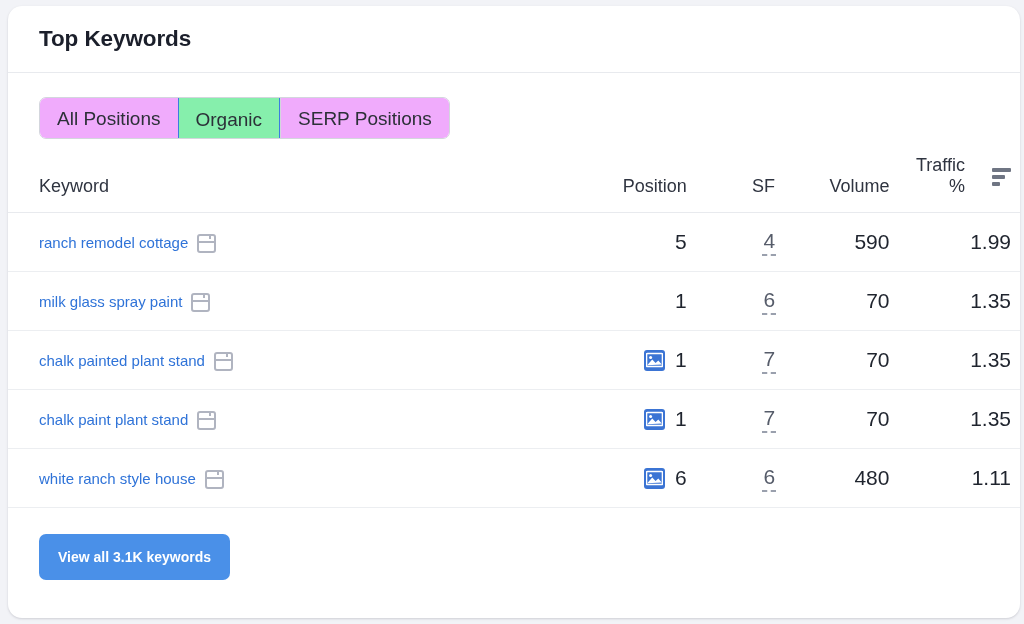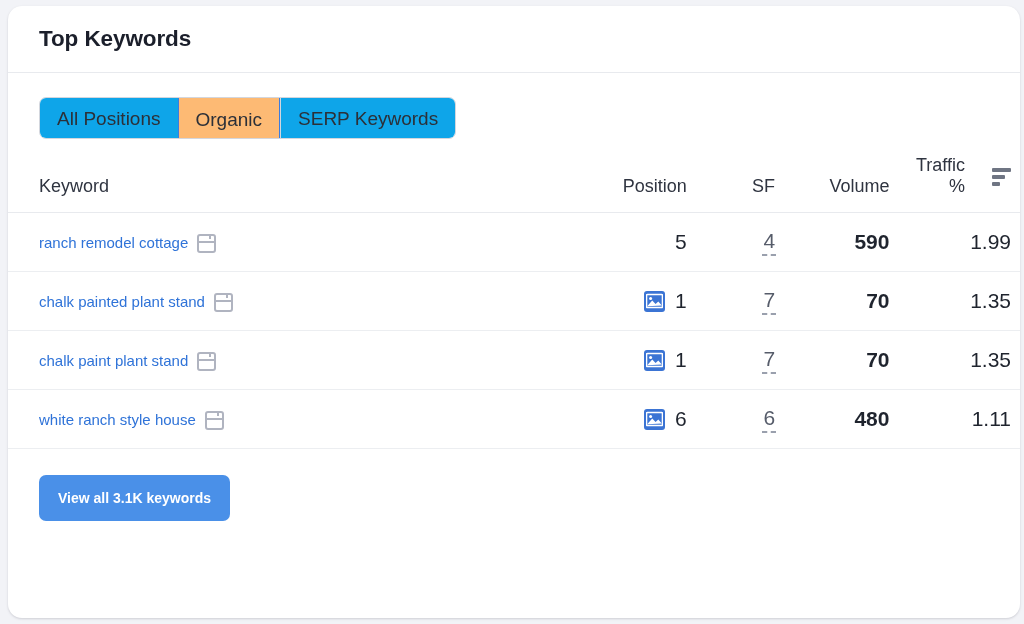--- a/index.html
+++ b/index.html
@@ -48,29 +48,29 @@
     background: #fff;
     overflow: hidden;
     height: 42px;
   }
   .tab {
     display: flex;
     align-items: center;
     padding: 0 17px;
     font-size: 19px;
     color: #2c3038;
-    background: #0ea5e9;
+    background: #f0abfc;
     cursor: pointer;
     border-left: 1px solid #d3d6dd;
     line-height: 1;
     white-space: nowrap;
   }
   .tab:first-child { border-left: none; }
   .tab.selected {
-    background: #fdba74;
+    background: #86efac;
     border: 1.6px solid #3c7ce0;
     color: #2c3038;
     margin: -1px 0;
     height: 44px;
     justify-content: center;
   }
 
   
   #kw-table {
     width: 100%;
@@ -93,21 +93,21 @@
     height: 59px;
     border-bottom: 1px solid #eceef1;
     vertical-align: middle;
     padding: 0;
   }
   tr:last-child td { border-bottom: 1px solid #eceef1; }
 
   .col-kw      { width: 578px; text-align: left;  padding-left: 31px !important; }
   .col-pos     { width: 110px; text-align: right; padding-right: 12px !important; }
   .col-sf      { width: 92px;  text-align: right; padding-right: 16px !important; }
-  .col-vol     { width: 110px; text-align: right; padding-right: 12px !important; font-weight: bold; }
+  .col-vol     { width: 110px; text-align: right; padding-right: 12px !important; }
   .col-traffic { width: 118px; text-align: right; padding-right: 9px !important; }
 
   th.col-traffic { padding-right: 9px !important; }
 
   .traffic-head {
     display: inline-flex;
     align-items: center;
     gap: 27px;
     justify-content: flex-end;
   }
@@ -221,21 +221,21 @@
 
   <div id="tabs-wrap">
     <div id="tabs">
       <div class="tab">
         <span>All Positions</span>
       </div>
       <div class="tab selected">
         <span>Organic</span>
       </div>
       <div class="tab">
-        <span>SERP Keywords</span>
+        <span>SERP Positions</span>
       </div>
     </div>
   </div>
 
   <table id="kw-table">
     <thead>
       <tr>
         <th class="col-kw">
           <span>Keyword</span>
         </th>
@@ -273,20 +273,36 @@
               <span>5</span>
             </span>
           </td>
           <td class="col-sf"><span class="sf-val">4</span></td>
           <td class="col-vol"><span>590</span></td>
           <td class="col-traffic"><span>1.99</span></td>
         </tr>
         <tr>
           <td class="col-kw">
             <span class="kw-cell">
+              <a class="kw-link">milk glass spray paint</a>
+              <span class="serp-icon"></span>
+            </span>
+          </td>
+          <td class="col-pos">
+            <span class="pos-cell">
+              <span>1</span>
+            </span>
+          </td>
+          <td class="col-sf"><span class="sf-val">6</span></td>
+          <td class="col-vol"><span>70</span></td>
+          <td class="col-traffic"><span>1.35</span></td>
+        </tr>
+        <tr>
+          <td class="col-kw">
+            <span class="kw-cell">
               <a class="kw-link">chalk painted plant stand</a>
               <span class="serp-icon"></span>
             </span>
           </td>
           <td class="col-pos">
             <span class="pos-cell">
               <span class="img-badge">
                 <svg width="17" height="17" viewBox="0 0 17 17" aria-hidden="true">
                   <rect x="0.5" y="1.5" width="16" height="13" rx="1" fill="none" stroke="#ffffff" stroke-width="1.6"></rect>
                   <circle cx="4.6" cy="5.4" r="1.5" fill="#ffffff"></circle>

